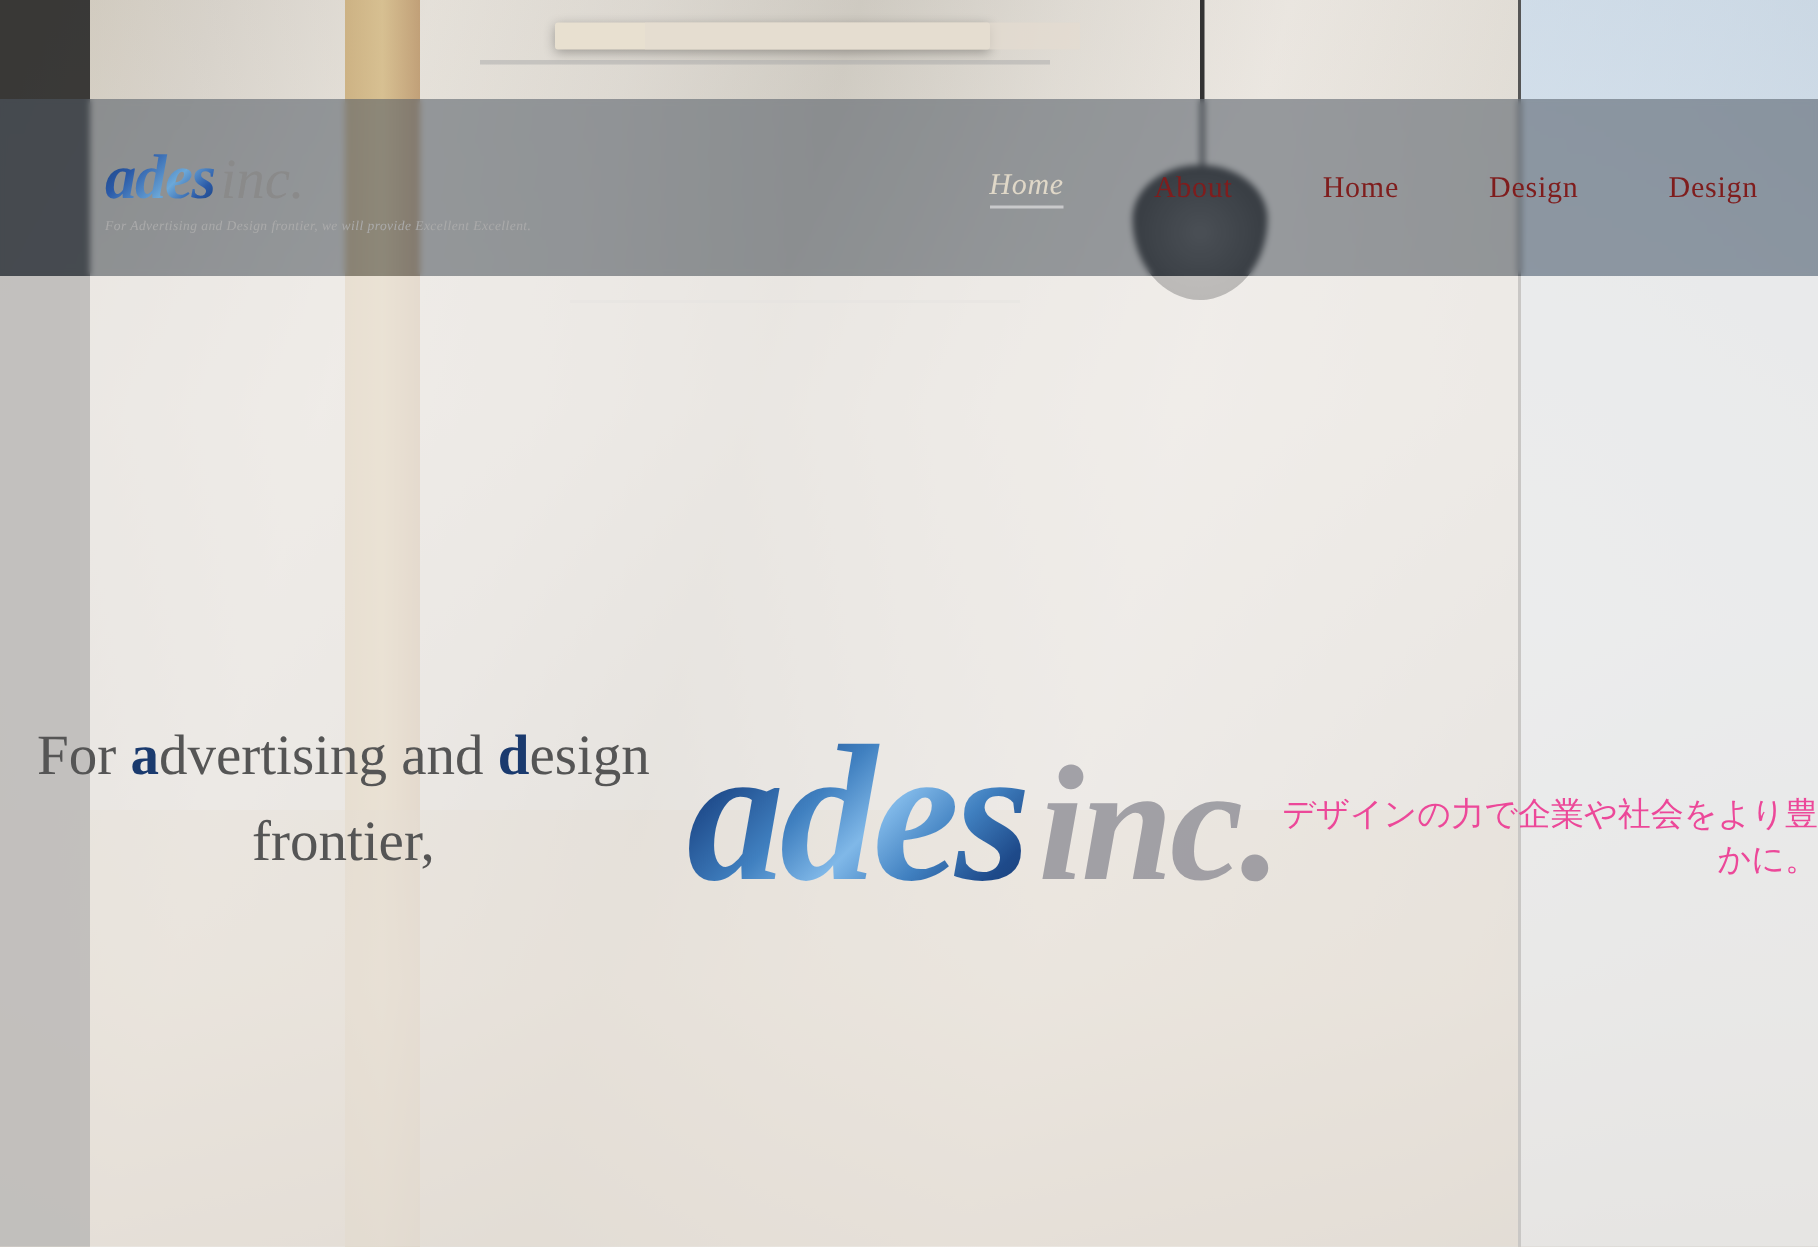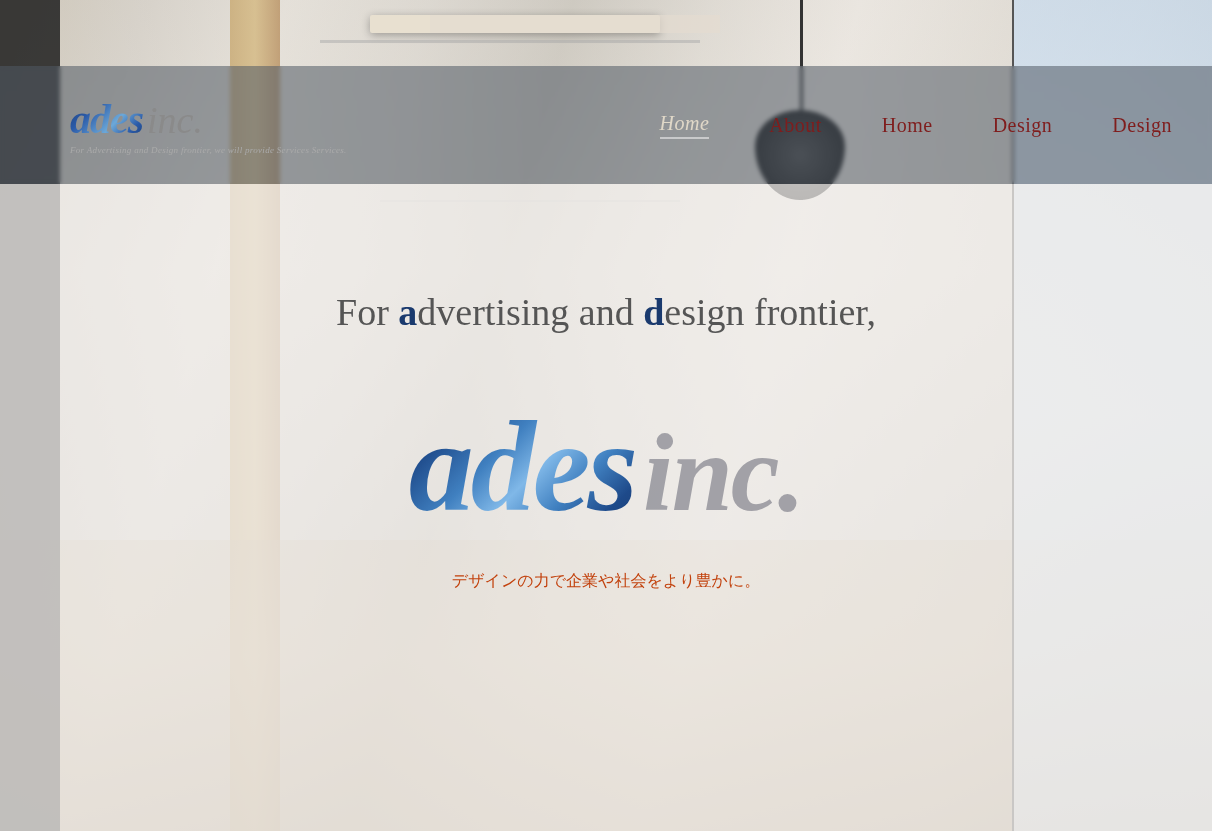--- a/index.html
+++ b/index.html
@@ -213,21 +213,21 @@
 
     
     .hero-overlay {
       position: absolute;
       top: 184px;
       left: 0; right: 0;
       bottom: 0;
       background: rgba(240, 238, 235, 0.75);
       z-index: 50;
       display: flex;
-      flex-direction: column;
+      flex-direction: row;
       align-items: center;
       justify-content: flex-start;
       padding-top: 100px;
     }
 
     .hero-tagline {
       font-size: 38px;
       color: #555;
       text-align: center;
       line-height: 1.5;
@@ -277,23 +277,23 @@
       font-size: 110px;
       color: rgba(130, 130, 140, 0.7);
       font-style: italic;
       font-weight: bold;
       margin-left: 8px;
       letter-spacing: -2px;
     }
 
     
     .hero-japanese {
-      font-size: 16px;
-      color: #c2410c;
-      text-align: left;
+      font-size: 22px;
+      color: #ec4899;
+      text-align: right;
       font-family: 'MS Gothic', 'Yu Gothic', sans-serif;
     }
 
     
     .ceiling-stripe-1 {
       position: absolute;
       top: 40px; left: 320px;
       width: 380px; height: 3px;
       background: #aaa;
       opacity: 0.5;
@@ -322,21 +322,21 @@
   <div class="window-right"></div>
   <div class="frame-left"></div>
 </div>
 
 <nav class="navbar">
   <div class="logo-area">
     <div class="logo-text">
       <span class="logo-ades">ades</span>
       <span class="logo-inc">inc.</span>
     </div>
-    <span class="logo-tagline">For Advertising and Design frontier, we will provide Services Services.</span>
+    <span class="logo-tagline">For Advertising and Design frontier, we will provide Excellent Excellent.</span>
   </div>
 
   <div class="nav-links">
     <a class="nav-link active">Home</a>
     <a class="nav-link">About</a>
     <a class="nav-link">Home</a>
     <a class="nav-link">Design</a>
     <a class="nav-link">Design</a>
   </div>
 </nav>

